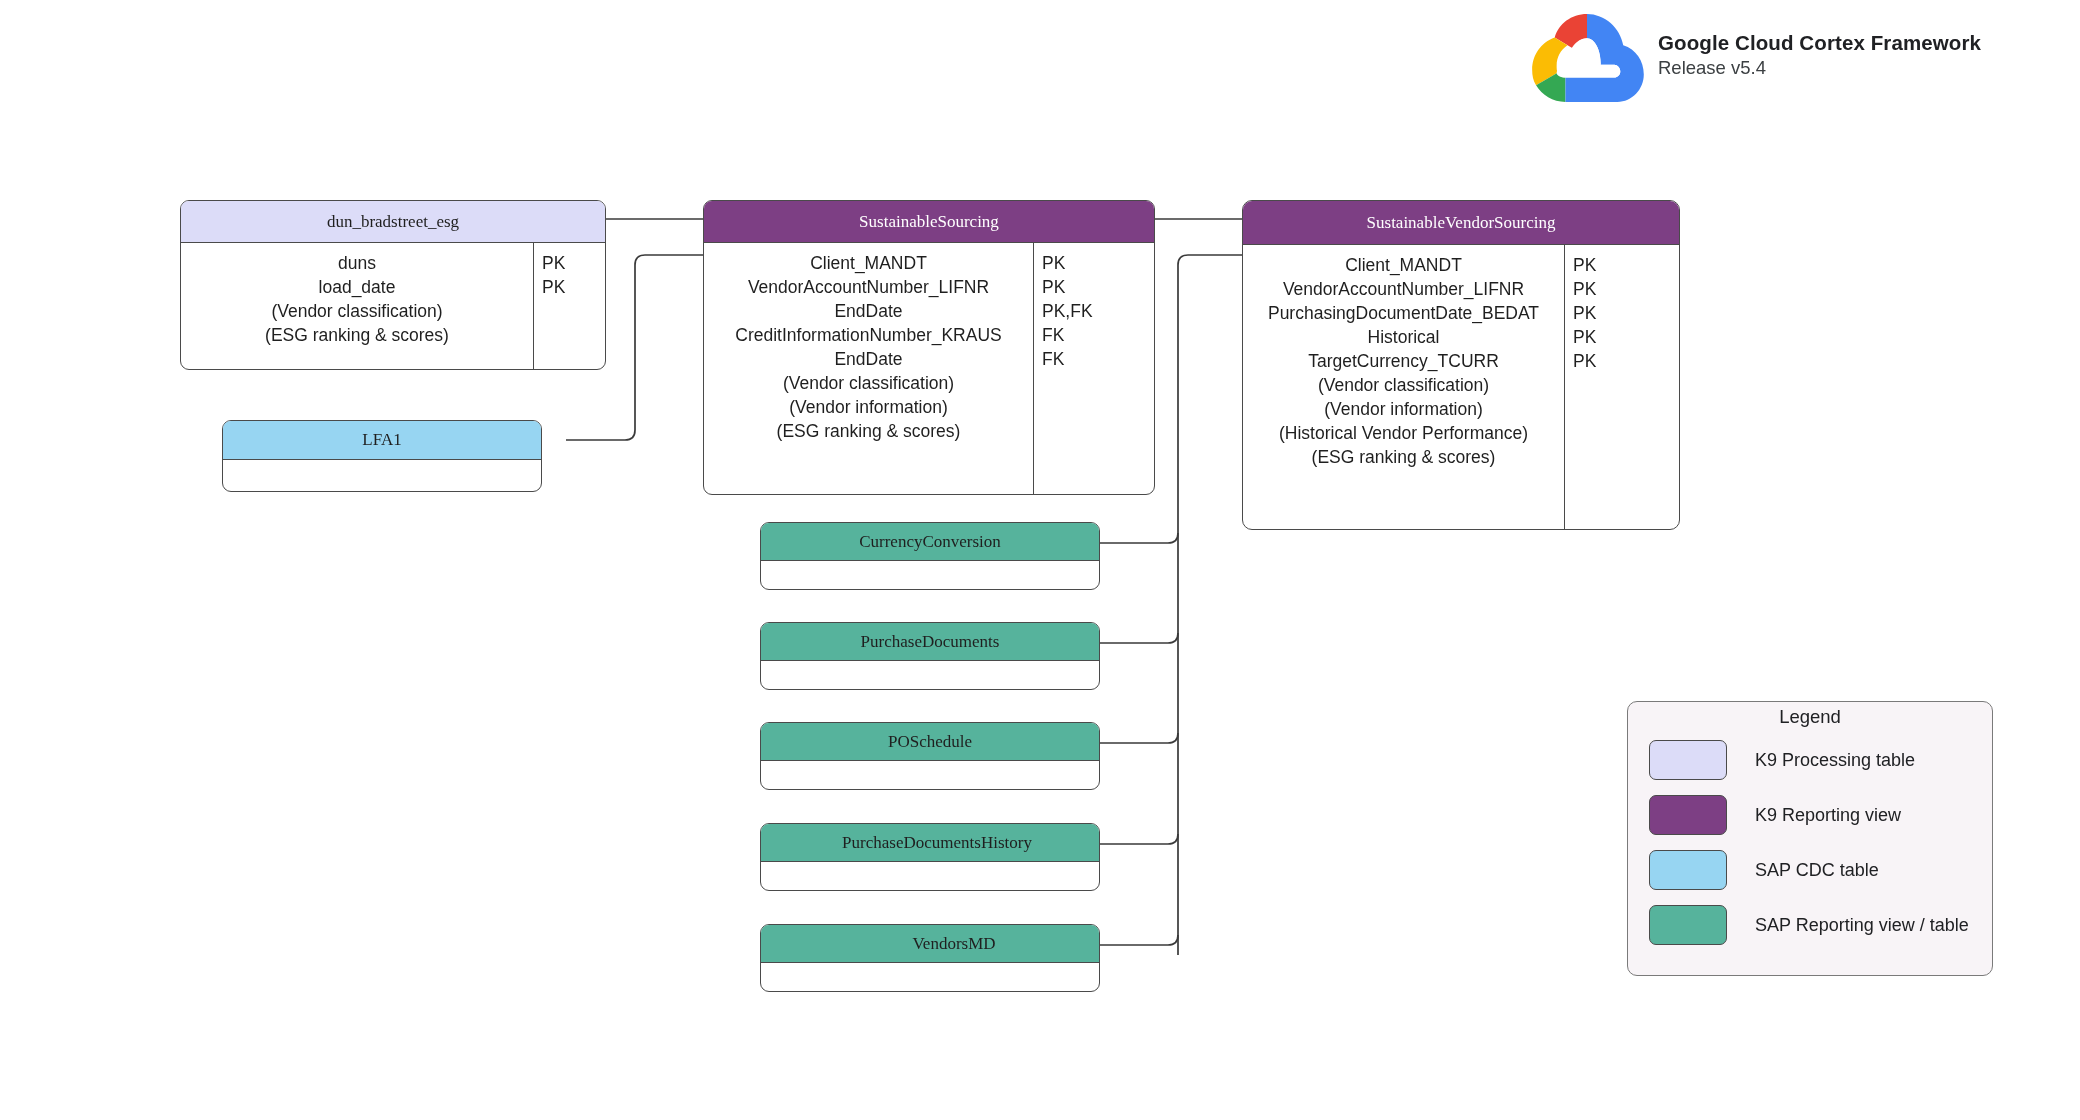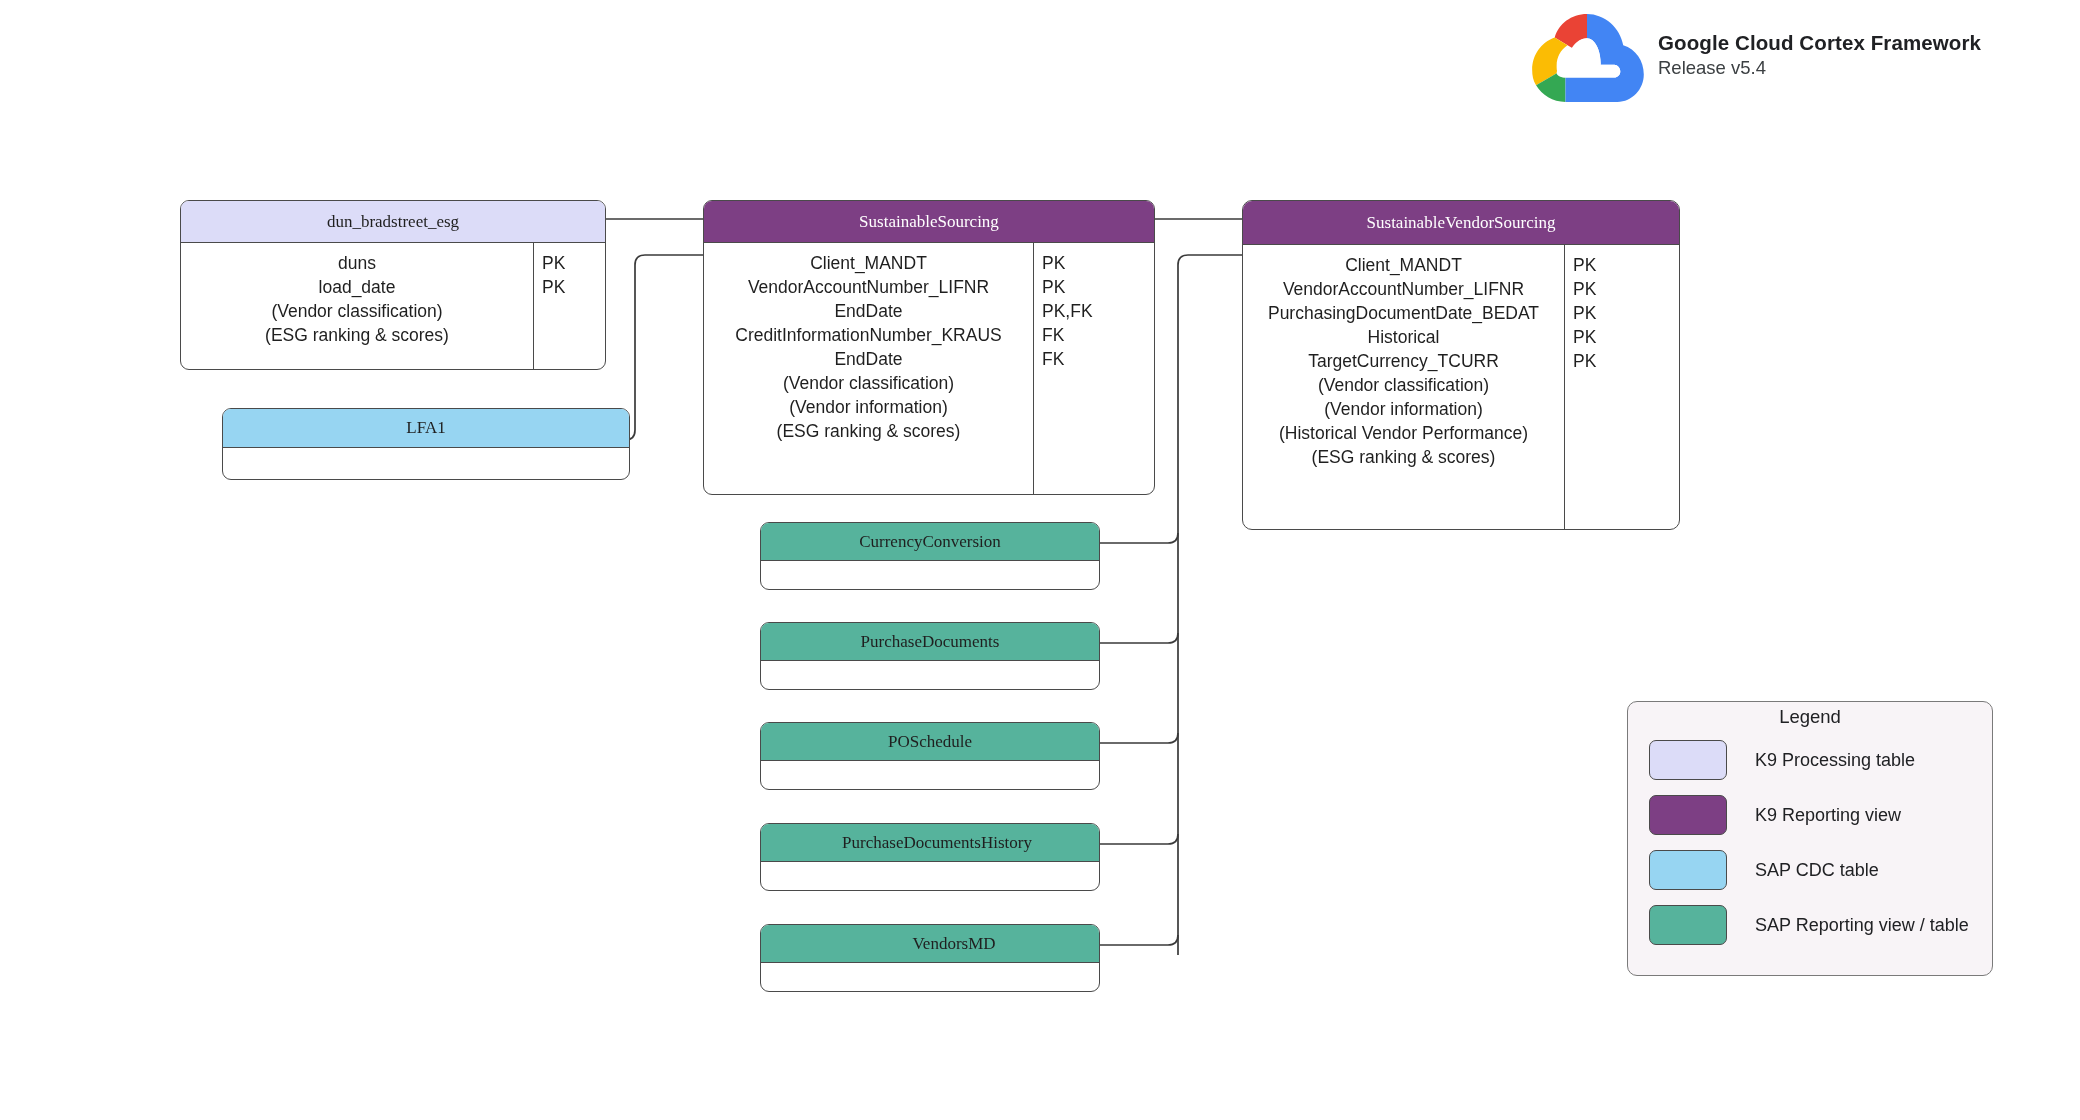--- a/index.html
+++ b/index.html
@@ -201,21 +201,21 @@
       <span class="attr-name" style="width:352px;">(Vendor classification)</span>
       <span class="attr-key"></span>
     </div>
     <div class="attr-row">
       <span class="attr-name" style="width:352px;">(ESG ranking &amp; scores)</span>
       <span class="attr-key"></span>
     </div>
   </div>
 </div>
 
-<div class="entity" style="left:222px; top:408px; width:408px; height:72px;">
+<div class="entity" style="left:222px; top:420px; width:320px; height:72px;">
   <div class="entity-header hdr-sapcdc" style="height:39px;">
     <span>LFA1</span>
   </div>
   <div class="entity-body" style="height:31px;"></div>
 </div>
 
 <div class="entity" style="left:703px; top:200px; width:452px; height:295px;">
   <div class="entity-header hdr-k9view" style="height:42px;">
     <span>SustainableSourcing</span>
   </div>

